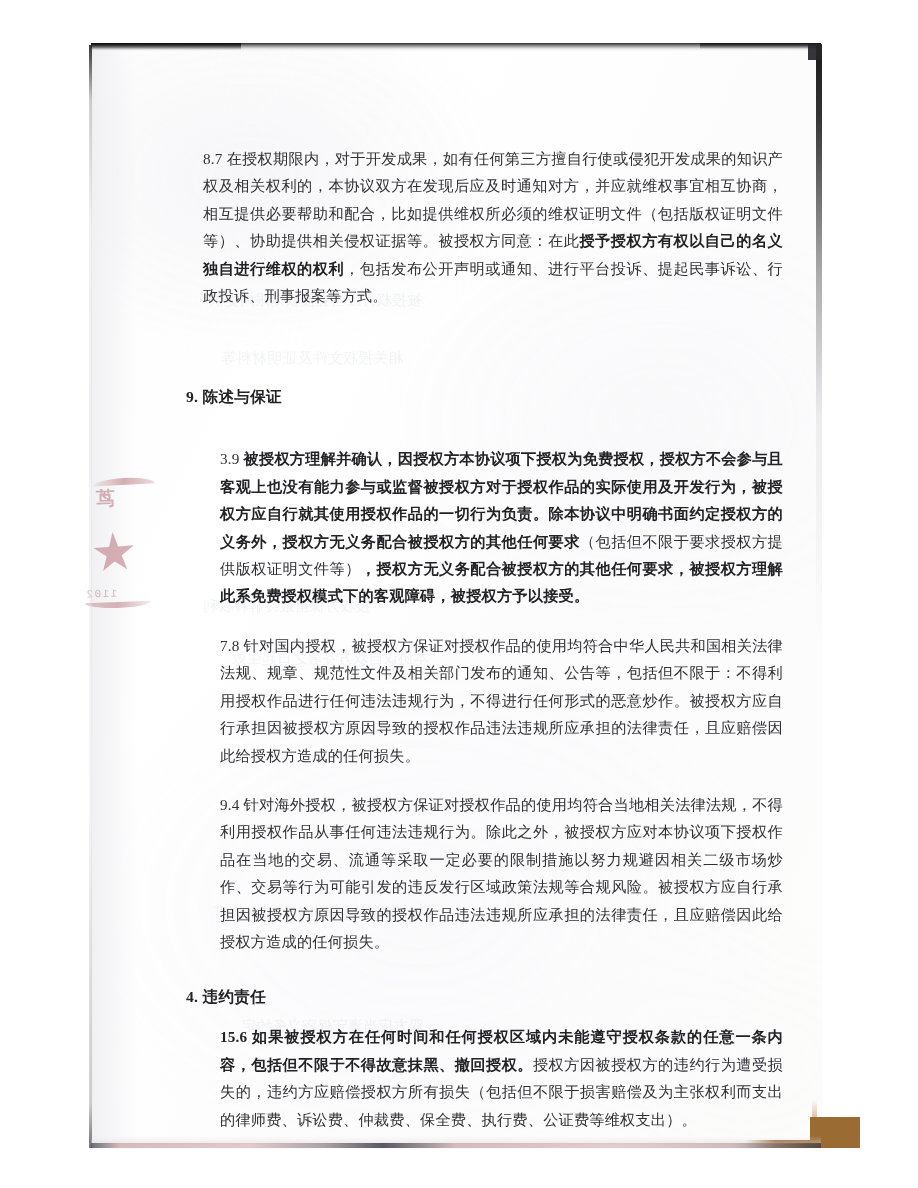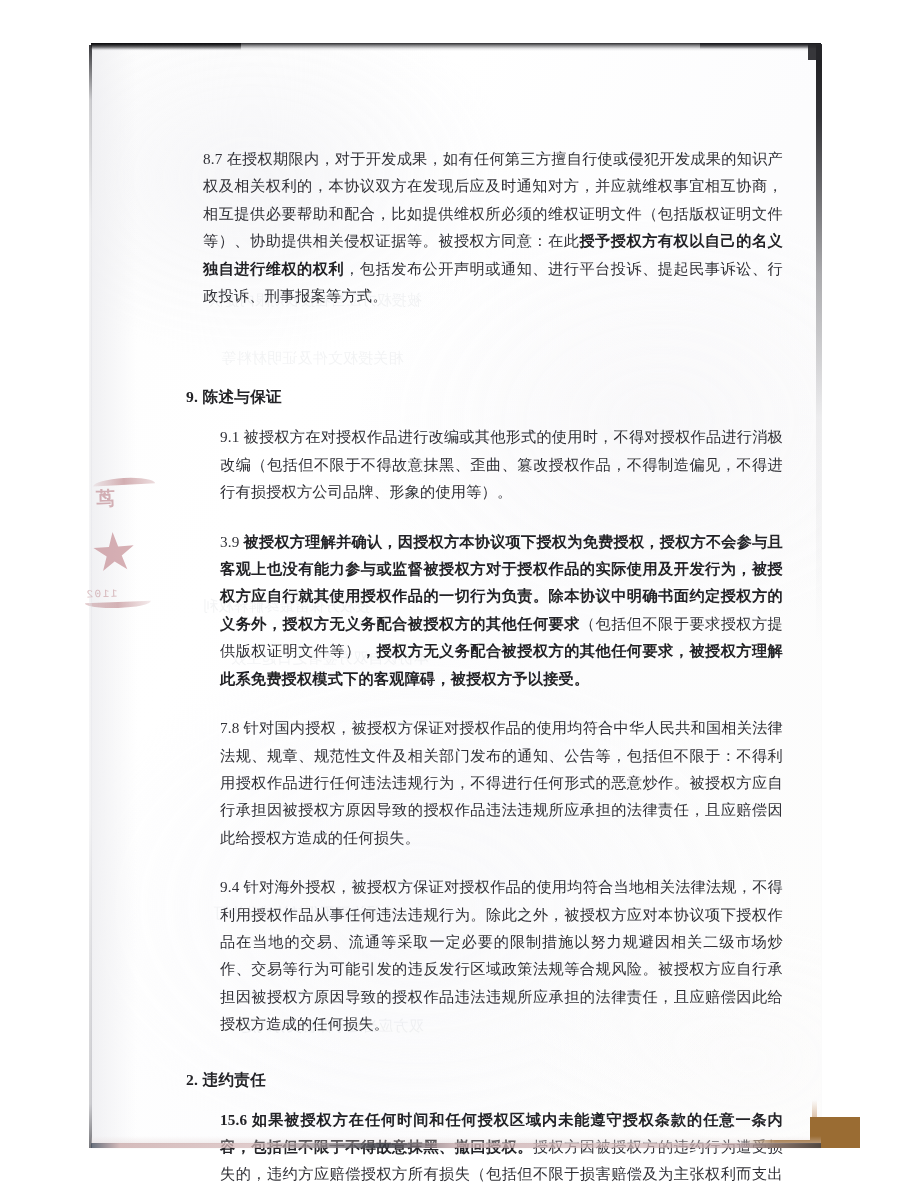--- a/index.html
+++ b/index.html
@@ -296,37 +296,36 @@
     <div class="text-block">
 
       <p class="para"><span>8.7 在授权期限内，对于开发成果，如有任何第三方擅自行使或侵犯开发成果的知识产权及相关权利的，本协议双方在发现后应及时通知对方，并应就维权事宜相互协商，相互提供必要帮助和配合，比如提供维权所必须的维权证明文件（包括版权证明文件等）、协助提供相关侵权证据等。被授权方同意：在此</span><span class="bold">授予授权方有权以自己的名义独自进行维权的权利</span><span>，包括发布公开声明或通知、进行平台投诉、提起民事诉讼、行政投诉、刑事报案等方式。</span></p>
 
       <div class="gap-l"></div>
 
       <p class="heading" style="margin-left:-17px;margin-top:46px;">9. 陈述与保证</p>
 
       <div class="gap-s"></div>
 
-      <p class="para indent"><span>9.1 被授权方在对授权作品进行改编或其他形式的使用时，不得对授权作品进行消极改编（包括但不限于不得故意抹黑、歪曲、篡改授权作品，不得制造偏见，不得进行有损授权方公司品牌、形象的使用等）。</span></p>
 
       <div class="gap-m"></div>
 
       <p class="para indent"><span>3.9 </span><span class="bold">被授权方理解并确认，因授权方本协议项下授权为免费授权，授权方不会参与且客观上也没有能力参与或监督被授权方对于授权作品的实际使用及开发行为，被授权方应自行就其使用授权作品的一切行为负责。除本协议中明确书面约定授权方的义务外，授权方无义务配合被授权方的其他任何要求</span><span>（包括但不限于要求授权方提供版权证明文件等）</span><span class="bold">，授权方无义务配合被授权方的其他任何要求，</span><span class="bold">被授权方理解此系免费授权模式下的客观障碍，被授权方予以接受。</span></p>
 
       <div class="gap-m"></div>
 
       <p class="para indent"><span>7.8 针对国内授权，被授权方保证对授权作品的使用均符合中华人民共和国相关法律法规、规章、规范性文件及相关部门发布的通知、公告等，包括但不限于：不得利用授权作品进行任何违法违规行为，不得进行任何形式的恶意炒作。被授权方应自行承担因被授权方原因导致的授权作品违法违规所应承担的法律责任，且应赔偿因此给授权方造成的任何损失。</span></p>
 
       <div class="gap-m"></div>
 
       <p class="para indent"><span>9.4 针对海外授权，被授权方保证对授权作品的使用均符合当地相关法律法规，不得利用授权作品从事任何违法违规行为。除此之外，被授权方应对本协议项下授权作品在当地的交易、流通等采取一定必要的限制措施以努力规避因相关二级市场炒作、交易等行为可能引发的违反发行区域政策法规等合规风险。被授权方应自行承担因被授权方原因导致的授权作品违法违规所应承担的法律责任，且应赔偿因此给授权方造成的任何损失。</span></p>
 
       <div class="gap-l"></div>
 
-      <p class="heading" style="margin-left:-17px;">2. 违约责任</p>
+      <p class="heading" style="margin-left:-17px;">4. 违约责任</p>
 
       <div class="gap-s"></div>
 
       <p class="para indent"><span class="bold">15.6 </span><span class="bold">如果被授权方在任何时间和任何授权区域内未能遵守授权条款的任意一条内容，包括但不限于不得故意抹黑、撤回授权。</span><span>授权方因被授权方的违约行为遭受损失的，违约方应赔偿授权方所有损失（包括但不限于损害赔偿及为主张权利而支出的律师费、诉讼费、仲裁费、保全费、执行费、公证费等维权支出）。</span></p>
 
     </div>
   </div>
 
   <div class="shadow-left-edge"></div>
   <div class="shadow-top"></div>

